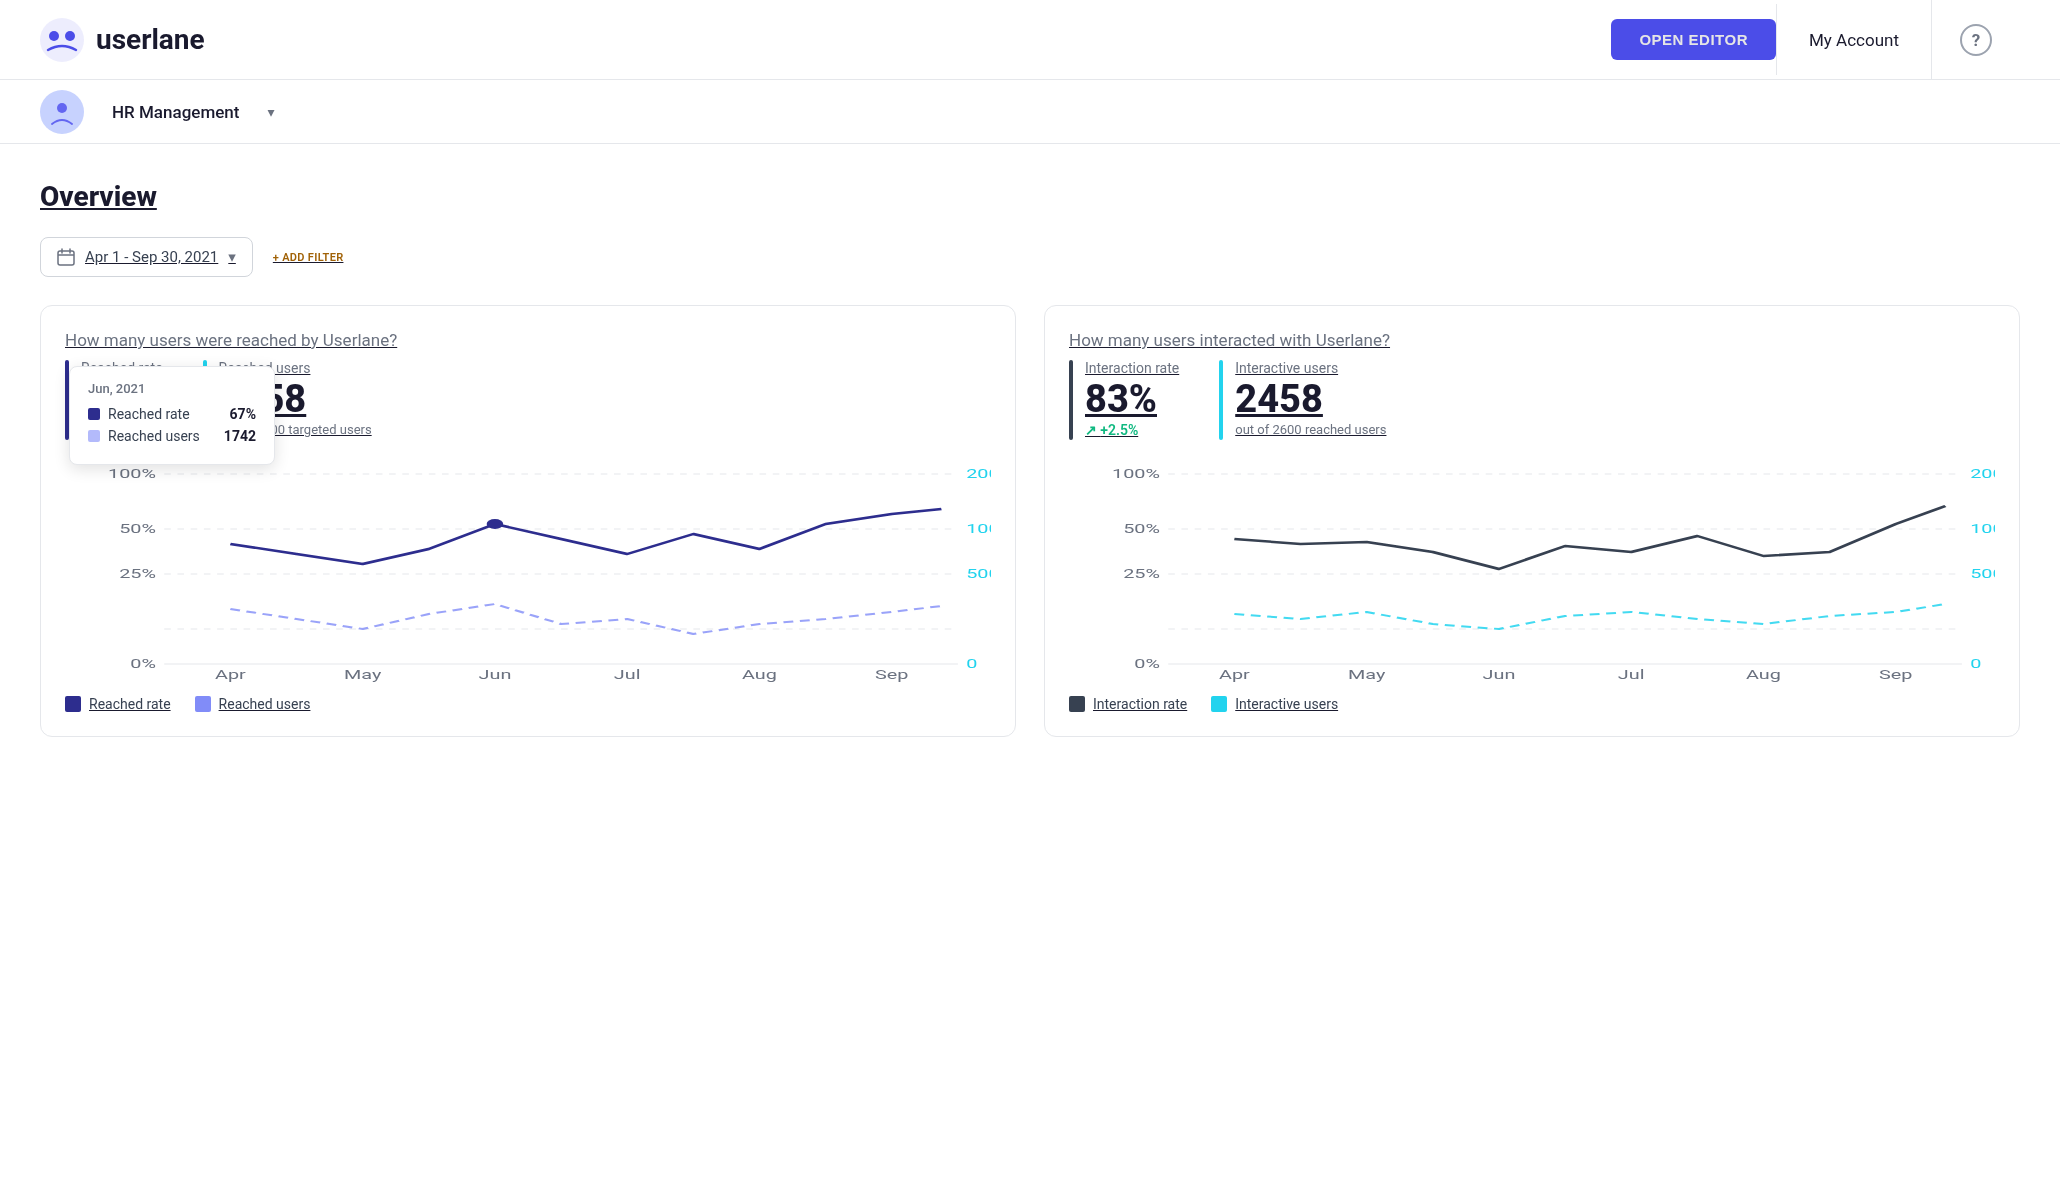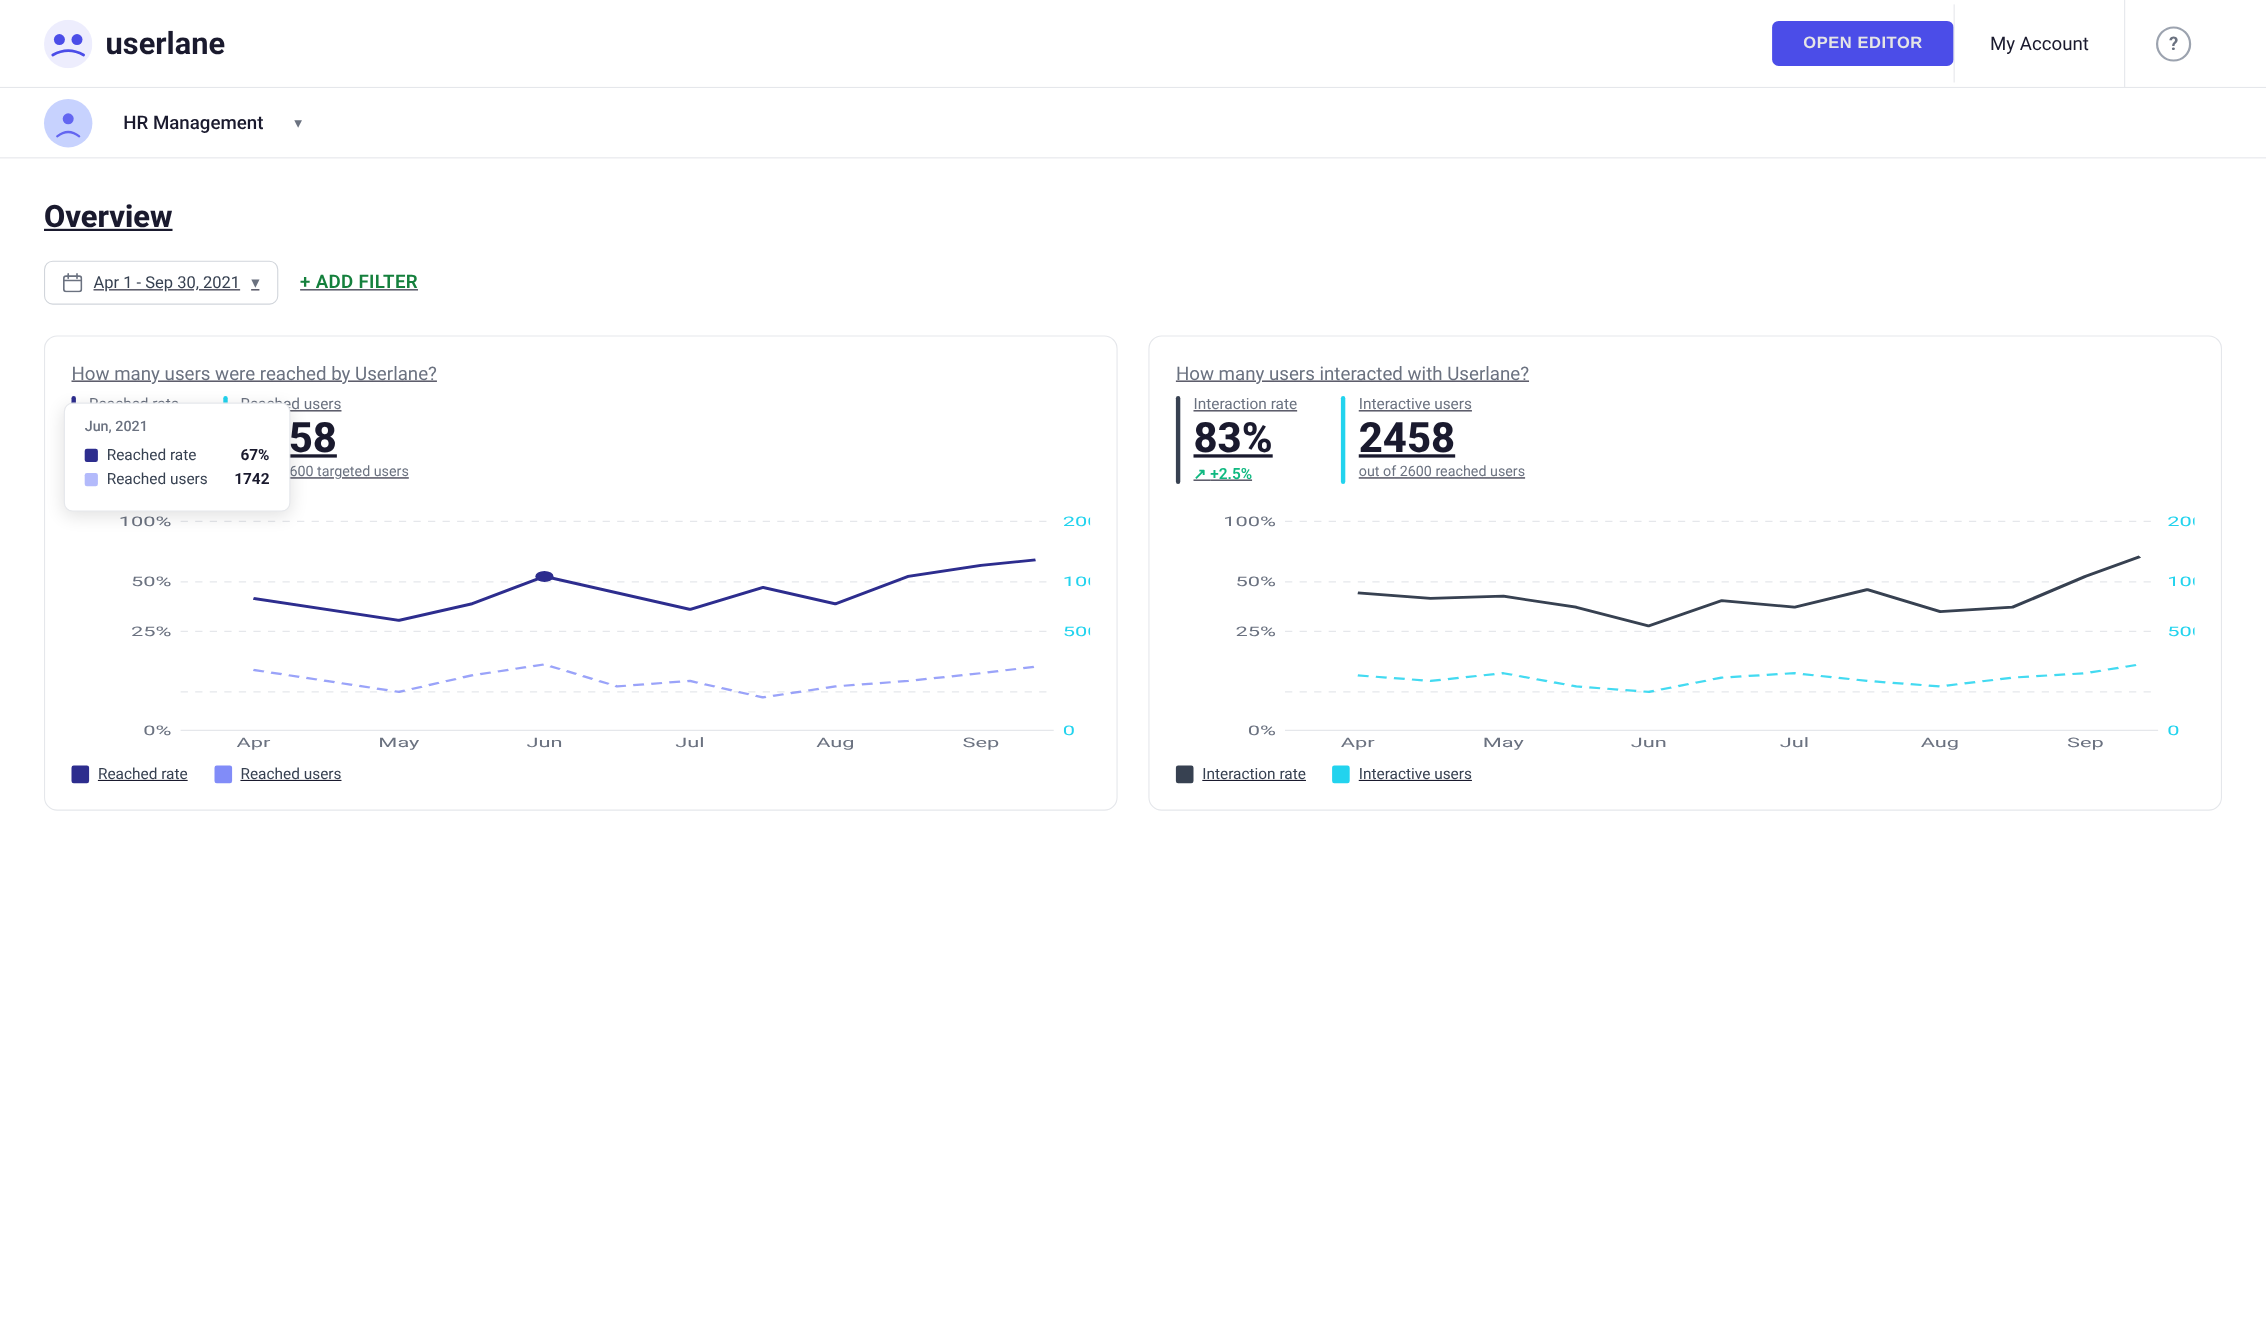--- a/index.html
+++ b/index.html
@@ -158,22 +158,22 @@
       border-radius: 8px;
       padding: 10px 16px;
       cursor: pointer;
       font-size: 15px;
       color: #374151;
     }
     .add-filter-btn {
       display: flex;
       align-items: center;
       gap: 6px;
-      color: #15803d;
-      font-size: 17px;
+      color: #a16207;
+      font-size: 11px;
       font-weight: 600;
       cursor: pointer;
       letter-spacing: 0.3px;
       text-transform: uppercase;
     }
 
     
     .charts-grid {
       display: grid;
       grid-template-columns: 1fr 1fr;
@@ -266,21 +266,21 @@
       width: 16px;
       height: 16px;
       background: #22d3ee;
       border-radius: 2px;
     }
 
     
     .tooltip {
       position: absolute;
       top: 60px;
-      left: 17px;
+      left: 28px;
       background: #fff;
       border: 1px solid #e5e7eb;
       border-radius: 8px;
       padding: 14px 18px;
       box-shadow: 0 4px 16px rgba(0,0,0,0.12);
       z-index: 10;
       min-width: 200px;
     }
     .tooltip-date {
       font-size: 13px;

